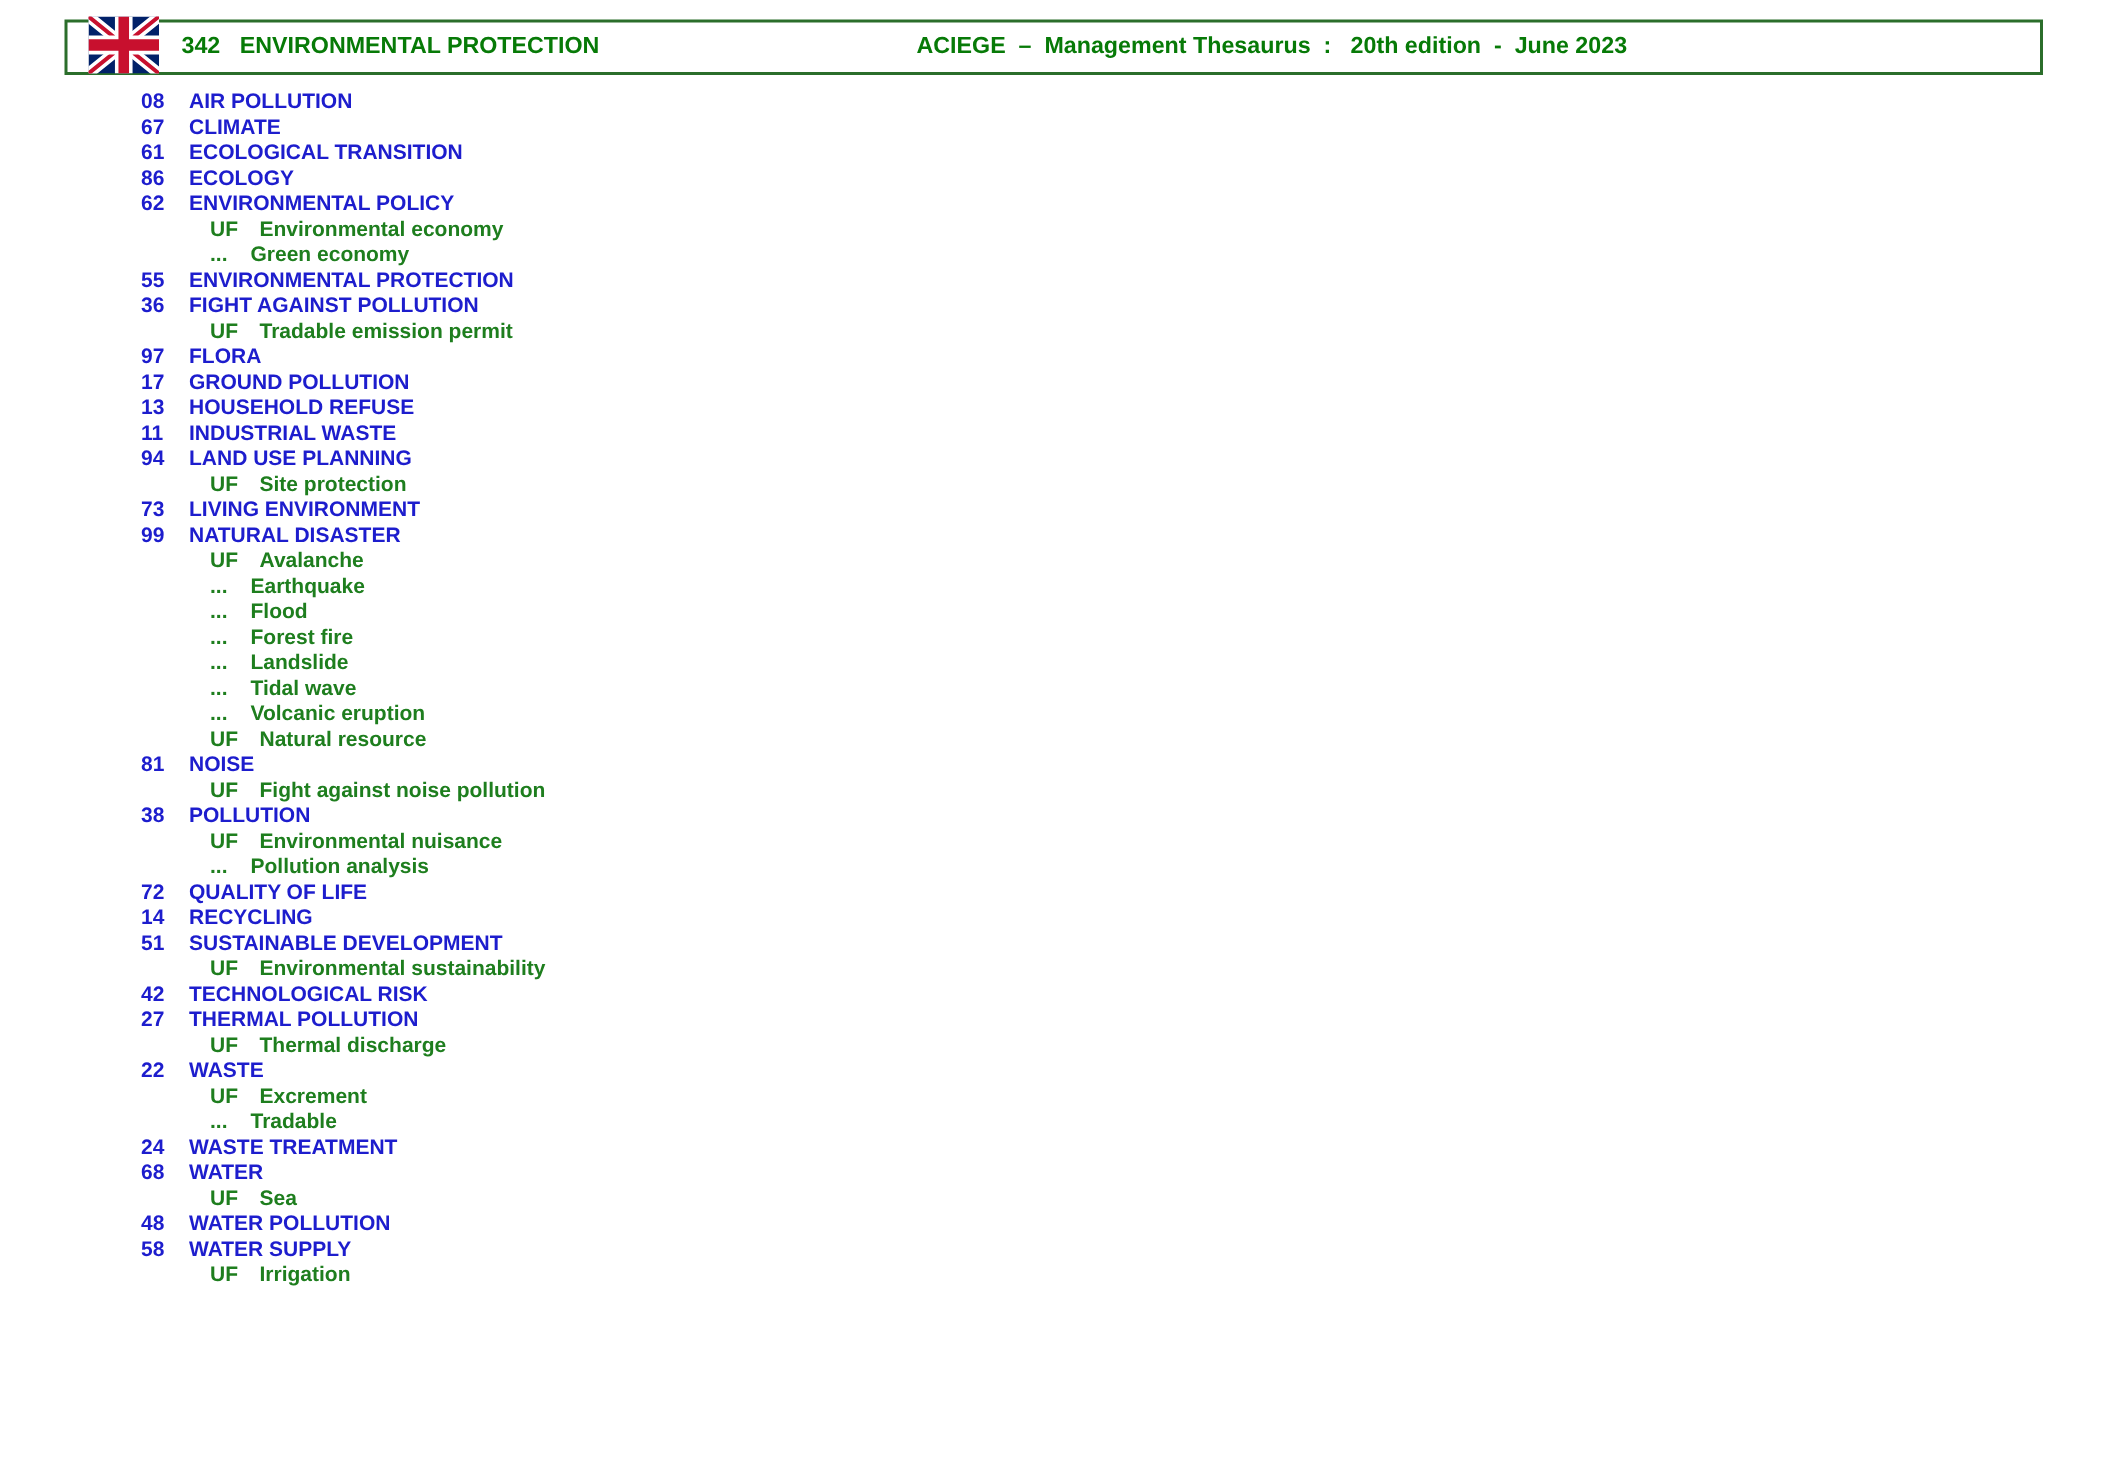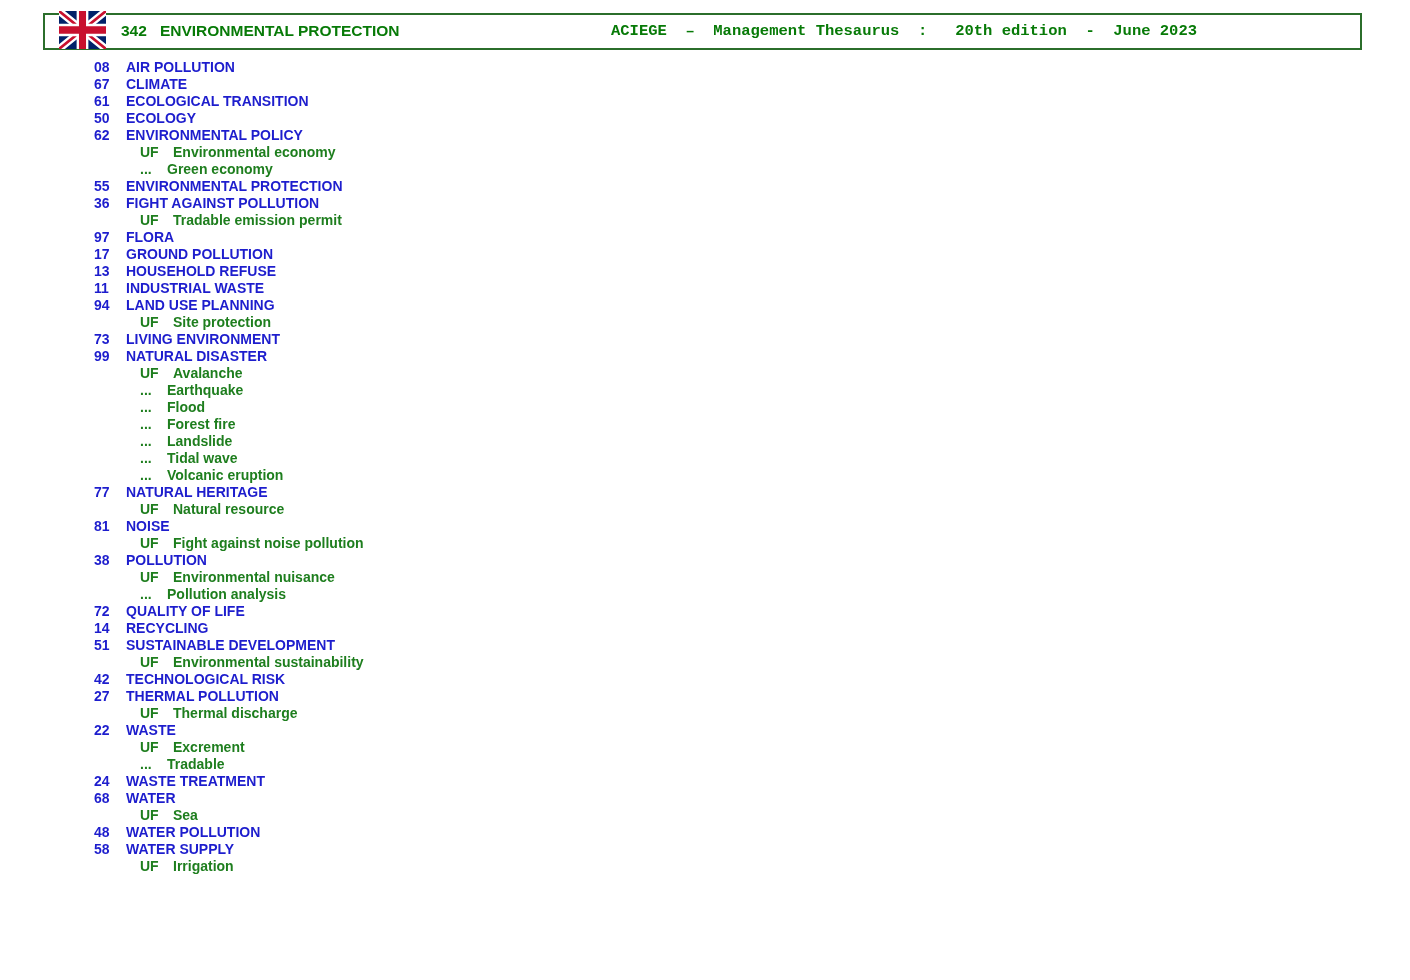--- a/index.html
+++ b/index.html
@@ -52,21 +52,20 @@
   }
   .header-left .cat-title { margin-left: 13px; }
   .header-right {
     position: absolute;
     left: 611px; top: 13px;
     height: 37px; line-height: 36px;
     color: var(--header-green);
     font-size: 15.5px;
     white-space: pre;
     z-index: 2;
-    font-family: Liberation Mono, monospace;
   }
   
   .term-list {
     position: absolute;
     left: 0; top: 59px;
     width: 1410px;
     padding-left: 44px;
   }
   .term-row, .uf-row {
     position: relative;
@@ -122,21 +121,21 @@
       </div>
       <div class="term-row">
         <span class="code">67</span>
         <span class="term">CLIMATE</span>
       </div>
       <div class="term-row">
         <span class="code">61</span>
         <span class="term">ECOLOGICAL TRANSITION</span>
       </div>
       <div class="term-row">
-        <span class="code">50</span>
+        <span class="code">86</span>
         <span class="term">ECOLOGY</span>
       </div>
       <div class="term-row">
         <span class="code">62</span>
         <span class="term">ENVIRONMENTAL POLICY</span>
       </div>
       <div class="uf-row">
         <span class="uf-label">UF</span>
         <span class="uf-term">Environmental economy</span>
       </div>
@@ -209,24 +208,20 @@
         <span class="uf-term">Landslide</span>
       </div>
       <div class="uf-row cont">
         <span class="uf-label">...</span>
         <span class="uf-term">Tidal wave</span>
       </div>
       <div class="uf-row cont">
         <span class="uf-label">...</span>
         <span class="uf-term">Volcanic eruption</span>
       </div>
-      <div class="term-row">
-        <span class="code">77</span>
-        <span class="term">NATURAL HERITAGE</span>
-      </div>
       <div class="uf-row">
         <span class="uf-label">UF</span>
         <span class="uf-term">Natural resource</span>
       </div>
       <div class="term-row">
         <span class="code">81</span>
         <span class="term">NOISE</span>
       </div>
       <div class="uf-row">
         <span class="uf-label">UF</span>

